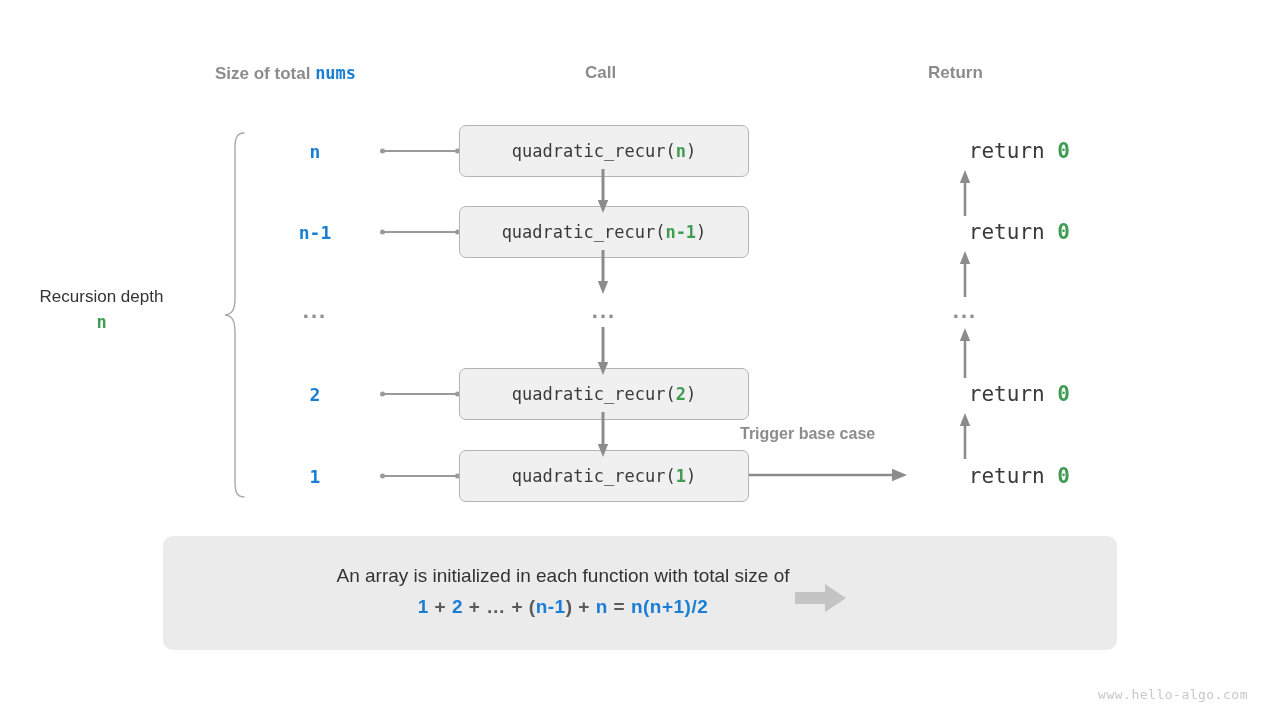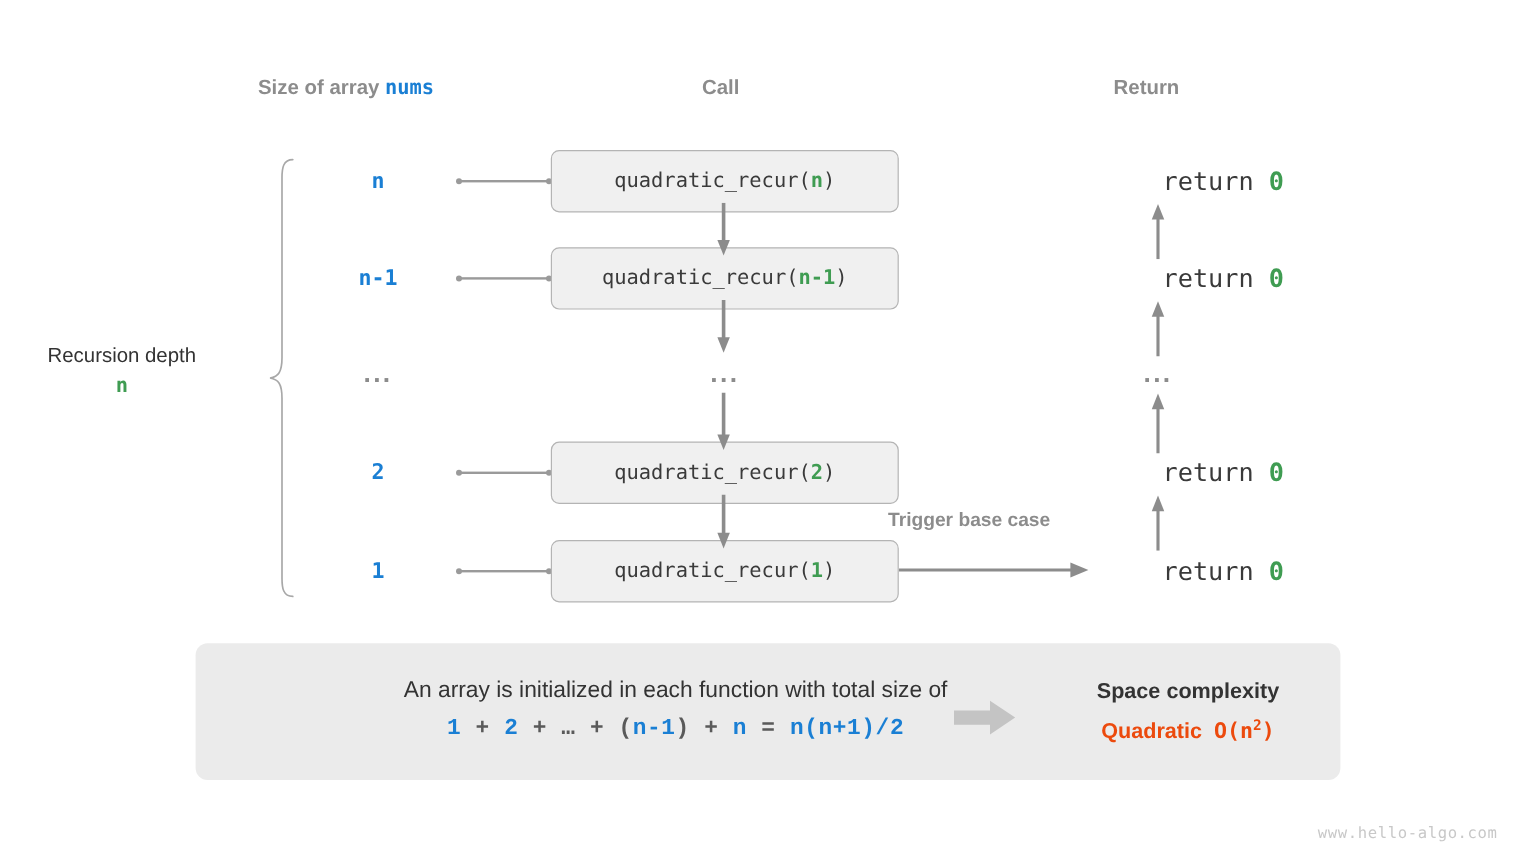--- a/index.html
+++ b/index.html
@@ -187,21 +187,21 @@
     align-items: center;
     justify-content: center;
     gap: 9px;
   }
   #summary-sentence {
     font-size: 19px;
     color: #333333;
     white-space: nowrap;
   }
   #summary-formula {
-    font-family: Liberation Mono, monospace;
+    font-family: Liberation Sans, sans-serif;
     font-size: 19px;
     font-weight: bold;
     color: #5a5a5a;
     white-space: nowrap;
     letter-spacing: 0.5px;
   }
   #summary-formula .term { color: #1a7fd4; }
   #big-arrow {
     position: absolute;
     left: 632px;
@@ -246,21 +246,21 @@
     bottom: 18px;
     font-family: "DejaVu Sans Mono", monospace;
     font-size: 13px;
     color: #c8c8c8;
     letter-spacing: 0.5px;
   }
 </style>
 </head>
 <body>
 
-<div class="col-header" id="hdr-size"><span>Size of array </span><span class="hdr-nums">nums</span></div>
+<div class="col-header" id="hdr-size"><span>Size of total </span><span class="hdr-nums">nums</span></div>
 <div class="col-header" id="hdr-call">Call</div>
 <div class="col-header" id="hdr-ret">Return</div>
 
 <div id="depth-label">
   <div>Recursion depth</div>
   <div class="depth-n">n</div>
 </div>
 <svg id="brace" viewBox="0 0 32 370" fill="none" xmlns="http://www.w3.org/2000/svg">
   <path d="M22 3 C14 3 13 10 13 18 L13 168 C13 180 10 184 3 185 C10 186 13 190 13 202 L13 352 C13 360 14 367 22 367" stroke="#a8a8a8" stroke-width="1.4" fill="none" stroke-linecap="round"></path>
 </svg>
@@ -356,19 +356,15 @@
 </svg>
 
 <div id="summary">
   <div id="summary-left">
     <div id="summary-sentence">An array is initialized in each function with total size of</div>
     <div id="summary-formula"><span class="term">1</span><span> + </span><span class="term">2</span><span> + </span><span>…</span><span> + </span><span>(</span><span class="term">n-1</span><span>)</span><span> + </span><span class="term">n</span><span> = </span><span class="term">n(n+1)/2</span></div>
   </div>
   <svg id="big-arrow" viewBox="0 0 52 30">
     <path d="M0 9 L30 9 L30 1 L51 15 L30 29 L30 21 L0 21 Z" fill="#c4c4c4"></path>
   </svg>
-  <div id="summary-right">
-    <div id="space-complexity-title">Space complexity</div>
-    <div id="space-complexity-value"><span>Quadratic</span><span>&nbsp;&nbsp;</span><span class="bigo"><span>O(n</span><sup>2</sup><span>)</span></span></div>
-  </div>
 </div>
 
 <div id="watermark">www.hello-algo.com</div>
 
 </body></html>

